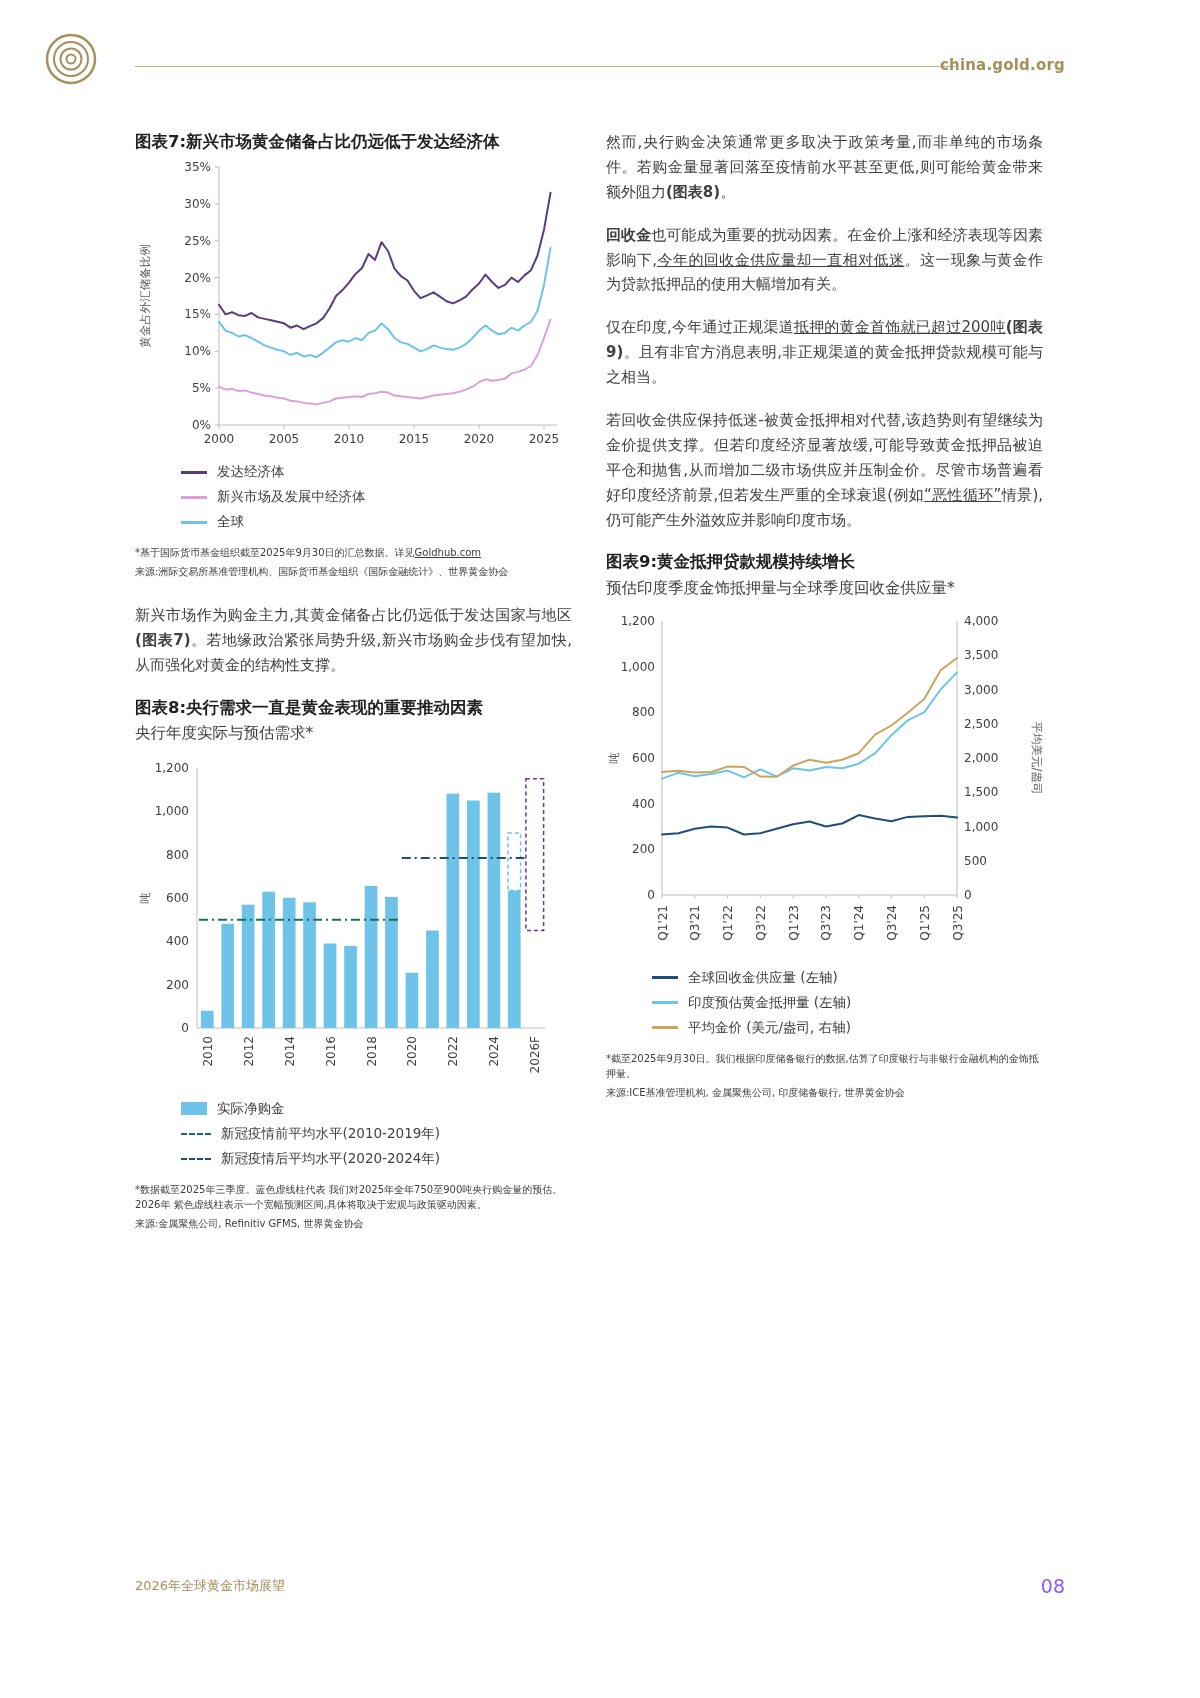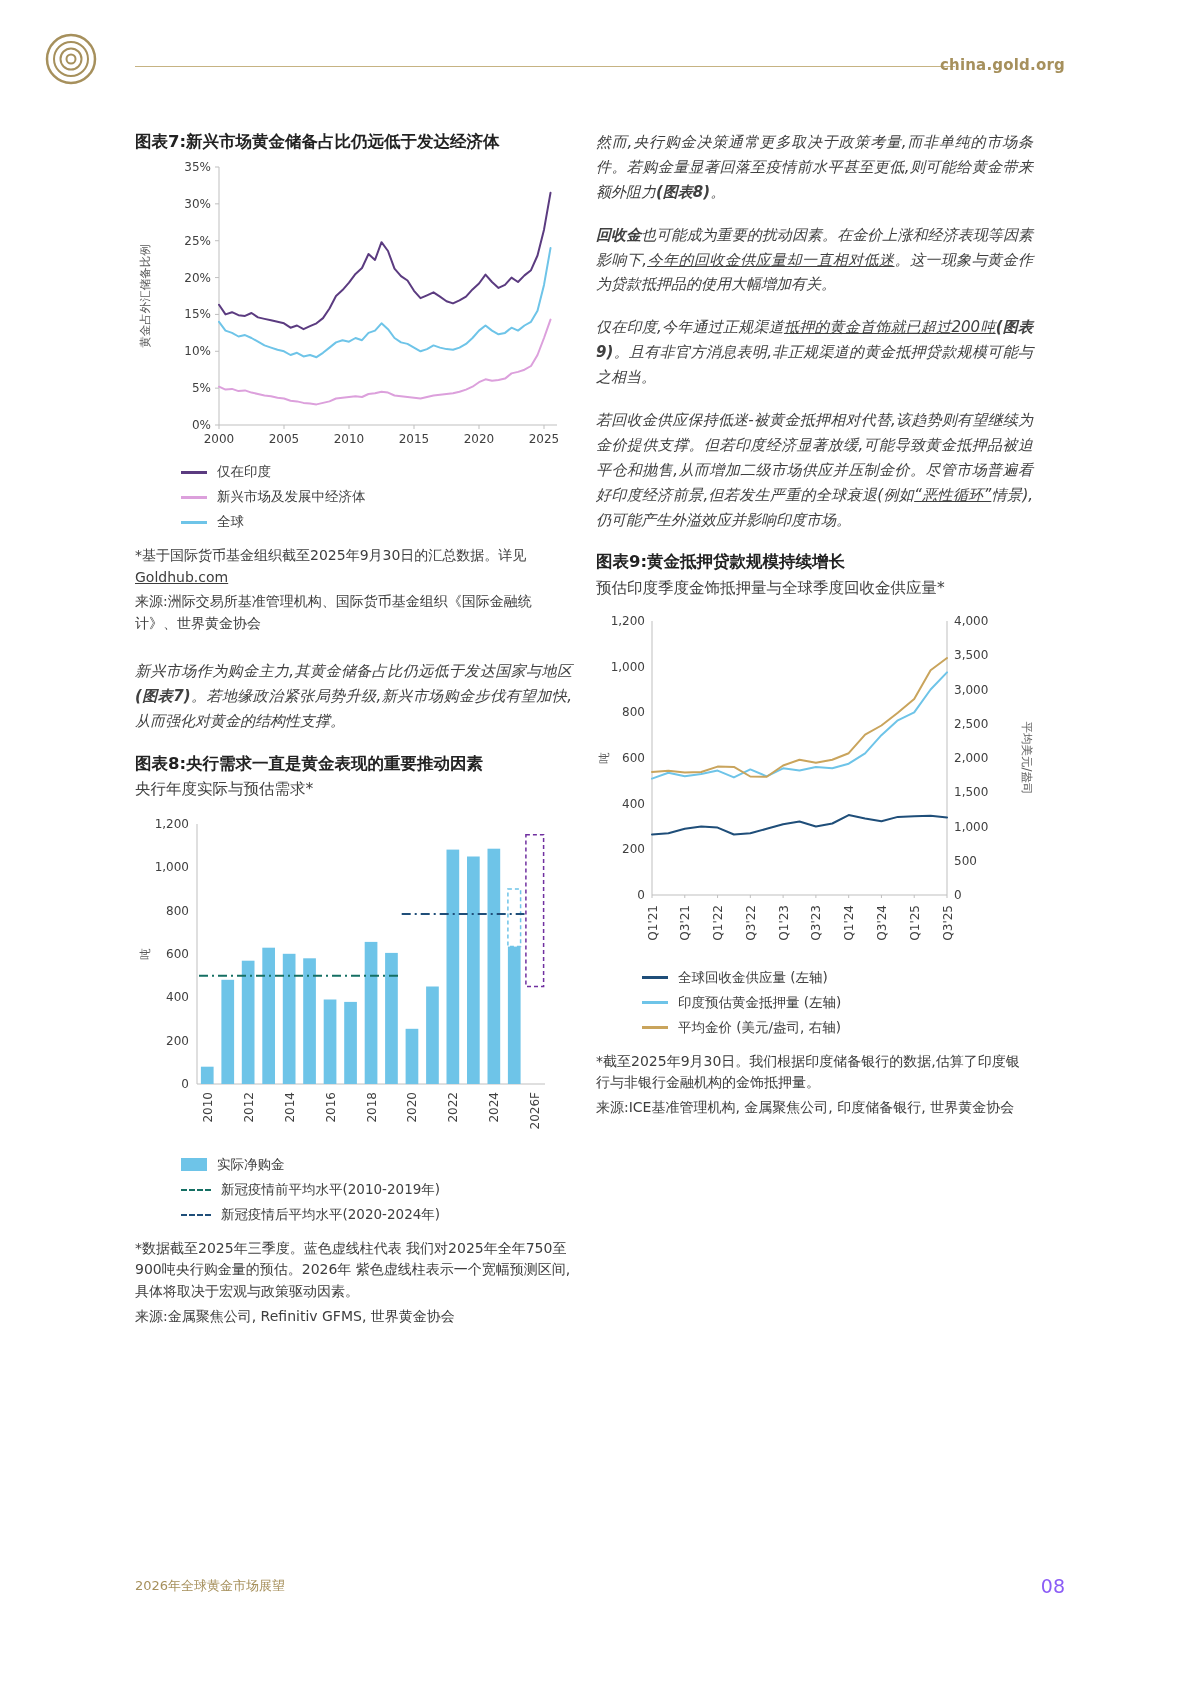--- a/index.html
+++ b/index.html
@@ -5,38 +5,38 @@
   *{box-sizing:border-box;margin:0;padding:0;}
   body{background:#ffffff;font-family:"DejaVu Sans","Liberation Sans",sans-serif;color:#404040;}
   .page{position:relative;width:1200px;height:1698px;background:#ffffff;overflow:hidden;}
 
   
   .logo-wrap{position:absolute;left:44px;top:32px;}
   .header-rule{position:absolute;left:135px;top:66px;width:820px;height:1px;background:#C6B383;}
   .header-url{position:absolute;top:56px;right:135px;font-size:15px;font-weight:bold;color:#A6905C;letter-spacing:.2px;cursor:pointer;}
 
   
-  .main{position:absolute;left:135px;top:130px;width:930px;display:flex;gap:24px;}
+  .main{position:absolute;left:135px;top:130px;width:930px;display:flex;gap:34px;}
   .col{width:437px;}
 
   .chart-title{font-size:16.5px;font-weight:bold;color:#222222;line-height:1.4;margin:0 0 4px 0;}
   .chart-sub{font-size:15.5px;color:#404040;margin:0 0 10px 0;}
-  .body-p{font-size:15px;line-height:1.66;text-align:justify;margin:0 0 18px 0;font-style:italic;}
+  .body-p{font-size:15px;line-height:1.66;text-align:justify;margin:0 0 18px 0;}
   .u{text-decoration:underline;}
   .b{font-weight:bold;}
   .mt-lg{margin-top:24px;}
   .mt-md{margin-top:10px;}
 
   .legend{display:flex;flex-direction:column;gap:7px;margin:4px 0 14px 46px;}
   .legend-item{display:flex;align-items:center;gap:10px;font-size:13.5px;color:#404040;}
   .swatch-line{width:26px;height:3px;flex:0 0 26px;}
   .swatch-rect{width:26px;height:13px;flex:0 0 26px;}
   .swatch-dash{width:30px;height:0;border-top:2.5px dashed #888;flex:0 0 30px;}
 
-  .footnote{font-size:14px;line-height:1.55;color:#3d3d3d;margin-top:1px;}
+  .footnote{font-size:10px;line-height:1.55;color:#3d3d3d;margin-top:1px;}
   .footnote .src{margin-top:3px;}
   .footnote a{color:#3d3d3d;cursor:pointer;}
 
   
   .footer{position:absolute;left:135px;right:135px;top:1575px;display:flex;justify-content:space-between;align-items:center;}
   .footer-title{color:#A6905C;font-size:13px;}
   .footer-page{color:#8b5cf6;font-size:19px;}
 </style>
 </head>
 <body>
@@ -92,21 +92,21 @@
               <line x1="409" y1="268" x2="409" y2="272" stroke="#BFBFBF"></line>
               <text x="409" y="286" font-size="12" fill="#404040" text-anchor="middle">2025</text>
               <text x="14" y="139" font-size="11.5" fill="#595959" text-anchor="middle" transform="rotate(-90 14 139)">黄金占外汇储备比例</text>
               <polyline points="84.0,147.8 90.5,157.4 97.0,155.2 103.5,158.2 110.0,158.9 116.5,156.0 123.0,160.4 129.5,161.9 136.0,163.3 142.5,164.8 149.0,166.3 155.5,170.7 162.0,168.5 168.5,172.2 175.0,169.2 181.5,166.3 188.0,161.1 194.5,151.5 201.0,139.0 207.5,133.1 214.0,125.7 220.5,116.9 227.0,111.0 233.5,97.0 240.0,102.9 246.5,85.2 253.0,94.0 259.5,111.7 266.0,119.1 272.5,123.5 279.0,133.8 285.5,141.2 292.0,138.3 298.5,135.3 305.0,139.7 311.5,144.2 318.0,146.4 324.5,143.4 331.0,139.7 337.5,132.4 344.0,126.5 350.5,117.6 357.0,125.0 363.5,130.9 370.0,127.9 376.5,120.6 383.0,125.0 389.5,118.4 396.0,113.2 402.5,98.5 409.0,72.7 415.5,35.8" fill="none" stroke="#5B3B80" stroke-width="2" stroke-linejoin="round" stroke-linecap="round"></polyline>
               <polyline points="84.0,229.7 90.5,232.6 97.0,231.9 103.5,234.1 110.0,233.4 116.5,235.6 123.0,237.0 129.5,238.5 136.0,239.3 142.5,240.7 149.0,241.5 155.5,243.7 162.0,244.4 168.5,245.9 175.0,246.6 181.5,247.4 188.0,245.9 194.5,244.4 201.0,241.5 207.5,240.7 214.0,240.0 220.5,239.3 227.0,240.0 233.5,237.0 240.0,236.3 246.5,234.8 253.0,235.6 259.5,238.5 266.0,239.3 272.5,240.0 279.0,240.7 285.5,241.5 292.0,240.0 298.5,238.5 305.0,237.8 311.5,237.0 318.0,236.3 324.5,234.8 331.0,232.6 337.5,229.7 344.0,225.2 350.5,222.3 357.0,223.8 363.5,223.0 370.0,221.6 376.5,216.4 383.0,214.9 389.5,212.7 396.0,209.0 402.5,198.0 409.0,181.0 415.5,162.6" fill="none" stroke="#DCA0DC" stroke-width="2" stroke-linejoin="round" stroke-linecap="round"></polyline>
               <polyline points="84.0,164.8 90.5,173.6 97.0,175.9 103.5,179.5 110.0,178.1 116.5,181.0 123.0,184.7 129.5,188.4 136.0,190.6 142.5,192.8 149.0,194.3 155.5,198.0 162.0,195.8 168.5,199.4 175.0,198.0 181.5,200.2 188.0,195.8 194.5,190.6 201.0,185.4 207.5,183.2 214.0,184.7 220.5,181.0 227.0,183.2 233.5,175.9 240.0,173.6 246.5,166.3 253.0,172.2 259.5,181.0 266.0,185.4 272.5,186.9 279.0,190.6 285.5,194.3 292.0,192.1 298.5,188.4 305.0,190.6 311.5,192.1 318.0,192.8 324.5,190.6 331.0,186.9 337.5,181.0 344.0,173.6 350.5,168.5 357.0,173.6 363.5,177.3 370.0,175.9 376.5,170.7 383.0,173.6 389.5,168.5 396.0,164.8 402.5,153.7 409.0,127.9 415.5,91.1" fill="none" stroke="#6EC4E8" stroke-width="2" stroke-linejoin="round" stroke-linecap="round"></polyline>
             </svg></div>
         <div class="legend">
           <div class="legend-item">
             <span class="swatch-line" style="background: rgb(91, 59, 128);"></span>
-            <span>仅在印度</span>
+            <span>发达经济体</span>
           </div>
           <div class="legend-item">
             <span class="swatch-line" style="background: rgb(220, 160, 220);"></span>
             <span>新兴市场及发展中经济体</span>
           </div>
           <div class="legend-item">
             <span class="swatch-line" style="background: rgb(110, 196, 232);"></span>
             <span>全球</span>
           </div>
         </div>

